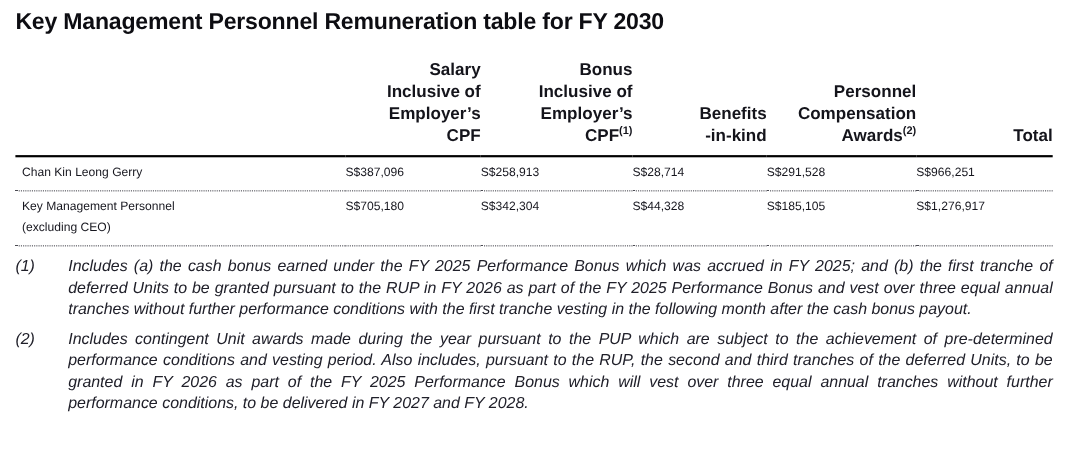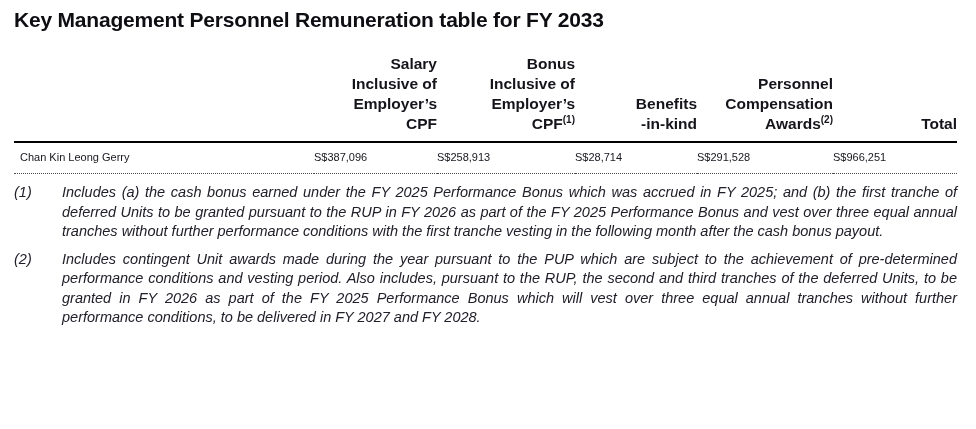--- a/index.html
+++ b/index.html
@@ -72,21 +72,21 @@
     color: #20202a;
     margin-bottom: 8px;
   }
   .footnote .fn-text { text-align: justify; margin-left: 21px; }
 </style>
 </head>
 <body>
 
 <div class="page">
 
-  <h1 class="title">Key Management Personnel Remuneration table for FY 2033</h1>
+  <h1 class="title">Key Management Personnel Remuneration table for FY 2030</h1>
 
   <table class="remo">
     <colgroup>
       <col class="c-name">
         <col class="c-salary">
         <col class="c-bonus">
       <col class="c-benefits">
         <col class="c-deferred">
         <col class="c-total">
     </colgroup>
@@ -123,20 +123,31 @@
       <tr class="dotted">
         <td class="name">
             <div>Chan Kin Leong Gerry</div>
           </td>
         <td class="num">S$387,096</td>
         <td class="num">S$258,913</td>
         <td class="num">S$28,714</td>
         <td class="num">S$291,528</td>
         <td class="num">S$966,251</td>
       </tr>
+      <tr class="dotted">
+        <td class="name">
+          <div>Key Management Personnel</div>
+          <div>(excluding CEO)</div>
+        </td>
+        <td class="num">S$705,180</td>
+        <td class="num">S$342,304</td>
+        <td class="num">S$44,328</td>
+        <td class="num">S$185,105</td>
+        <td class="num">S$1,276,917</td>
+      </tr>
     </tbody>
   </table>
 
   <div class="footnotes">
     <div class="footnote">
       <span class="marker">(1)</span>
       <span class="fn-text">Includes (a) the cash bonus earned under the FY 2025 Performance Bonus which was accrued in FY 2025; and (b) the first tranche of deferred Units to be granted pursuant to the RUP in FY 2026 as part of the FY 2025 Performance Bonus and vest over three equal annual tranches without further performance conditions with the first tranche vesting in the following month after the cash bonus payout.</span>
     </div>
     <div class="footnote">
       <span class="marker">(2)</span>

